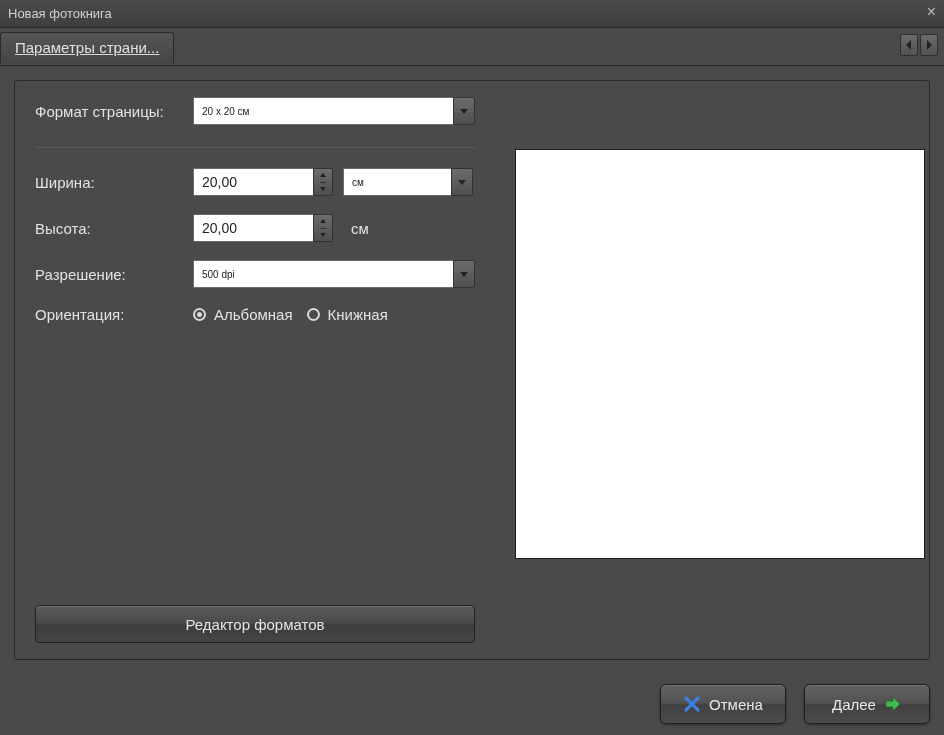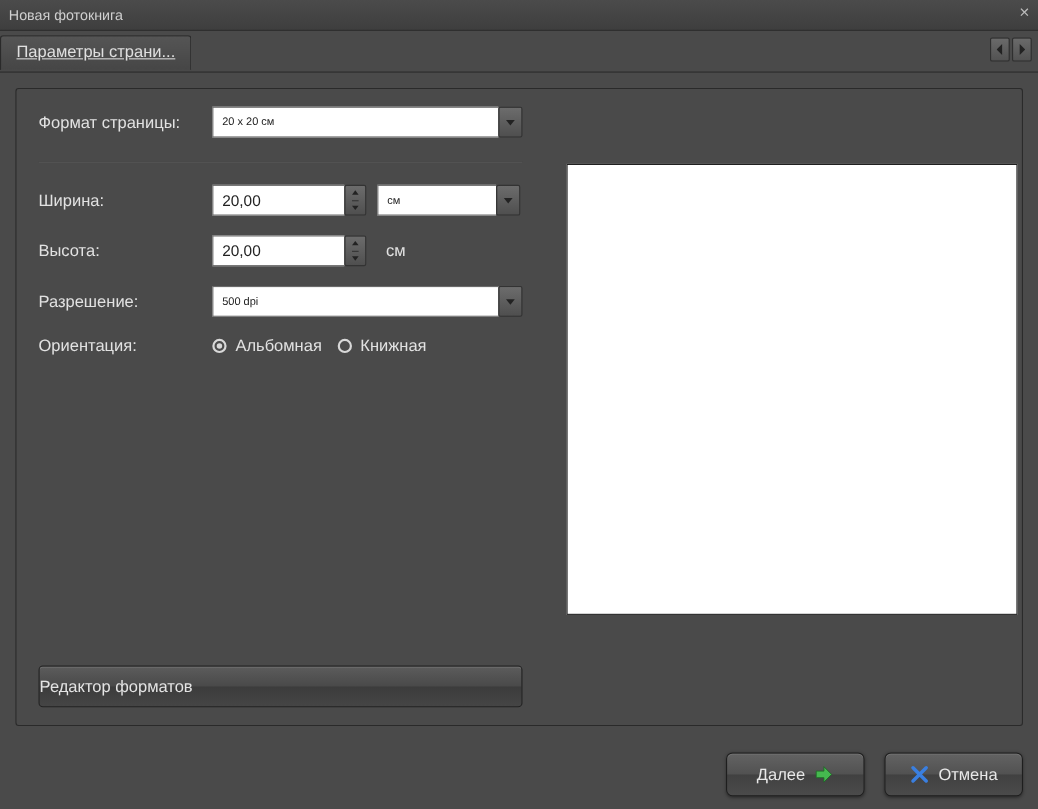--- a/index.html
+++ b/index.html
@@ -222,21 +222,21 @@
 
   .wide-button {
     height: 38px;
     background: linear-gradient(to bottom,#5c5c5c 0%,#4a4a4a 48%,#3c3c3c 52%,#454545 100%);
     border: 1px solid #222;
     border-radius: 4px;
     color: #e4e4e4;
     font-size: 15px;
     display: flex;
     align-items: center;
-    justify-content: flex-start;
+    justify-content: center;
     cursor: pointer;
     box-shadow: inset 0 1px 0 rgba(255,255,255,0.12);
     margin-top: 8px;
   }
 
   
   .footer {
     display: flex;
     justify-content: flex-end;
     padding: 0 14px 0 14px;
@@ -388,24 +388,24 @@
 
     <div class="preview-col">
       <div class="preview"></div>
     </div>
 
   </div>
 </div>
 
 <div class="footer">
   <div class="btn-main">
+    <svg viewBox="0 0 18 18">
+      <path d="M3 3 L15 15 M15 3 L3 15" stroke="#3a7fe0" stroke-width="3.2" stroke-linecap="round"></path>
+    </svg>
+    <span>Отмена</span>
+  </div>
+  <div class="btn-main">
     <span>Далее</span>
     <svg viewBox="0 0 18 18">
       <path d="M9 2 L16 9 L9 16 L9 12 L2 12 L2 6 L9 6 Z" fill="#45b84f" stroke="#1f6a26" stroke-width="0.8"></path>
     </svg>
   </div>
-  <div class="btn-main">
-    <svg viewBox="0 0 18 18">
-      <path d="M3 3 L15 15 M15 3 L3 15" stroke="#3a7fe0" stroke-width="3.2" stroke-linecap="round"></path>
-    </svg>
-    <span>Отмена</span>
-  </div>
 </div>
 
 </body></html>

